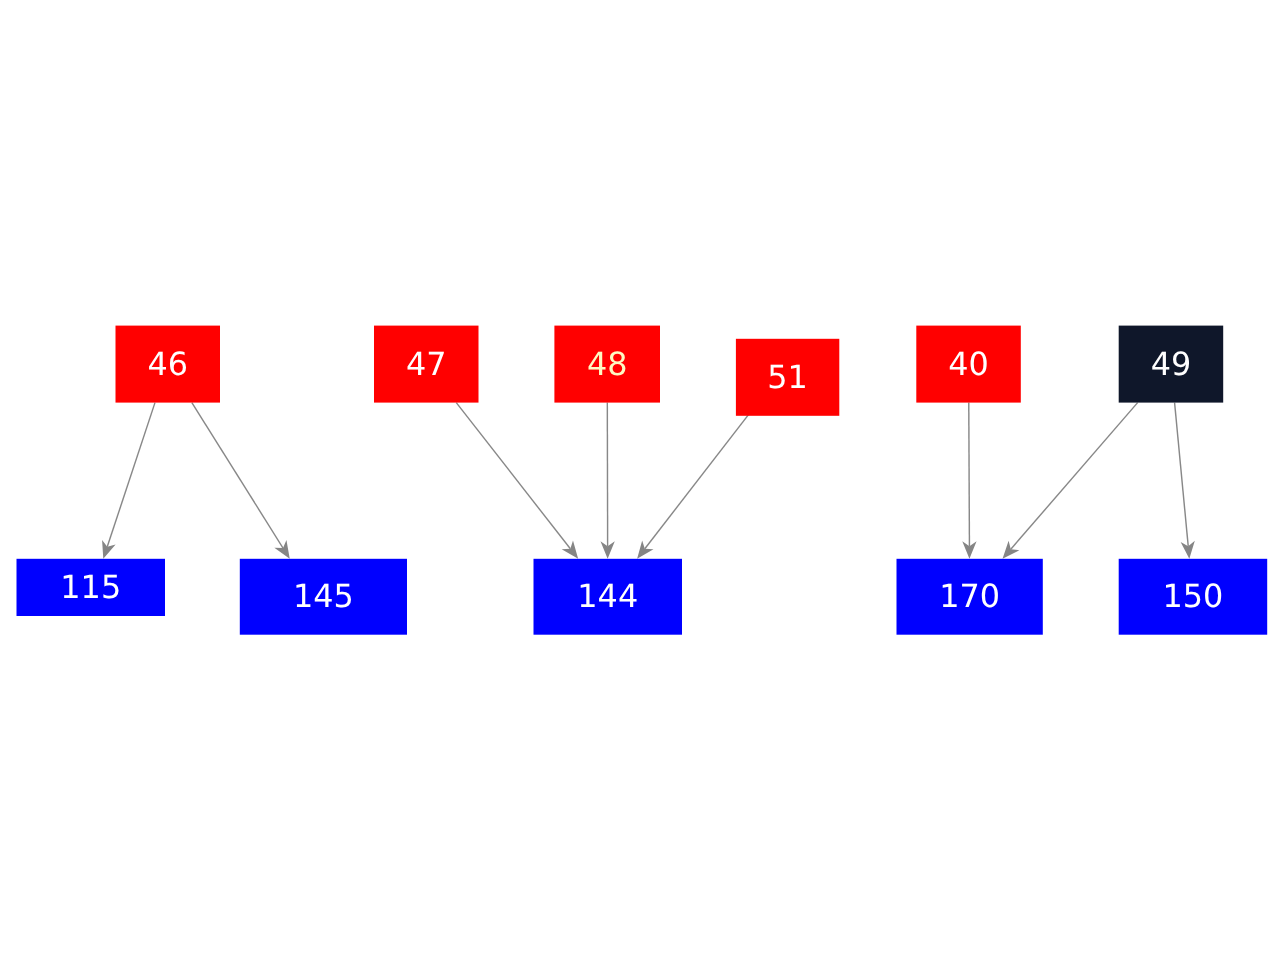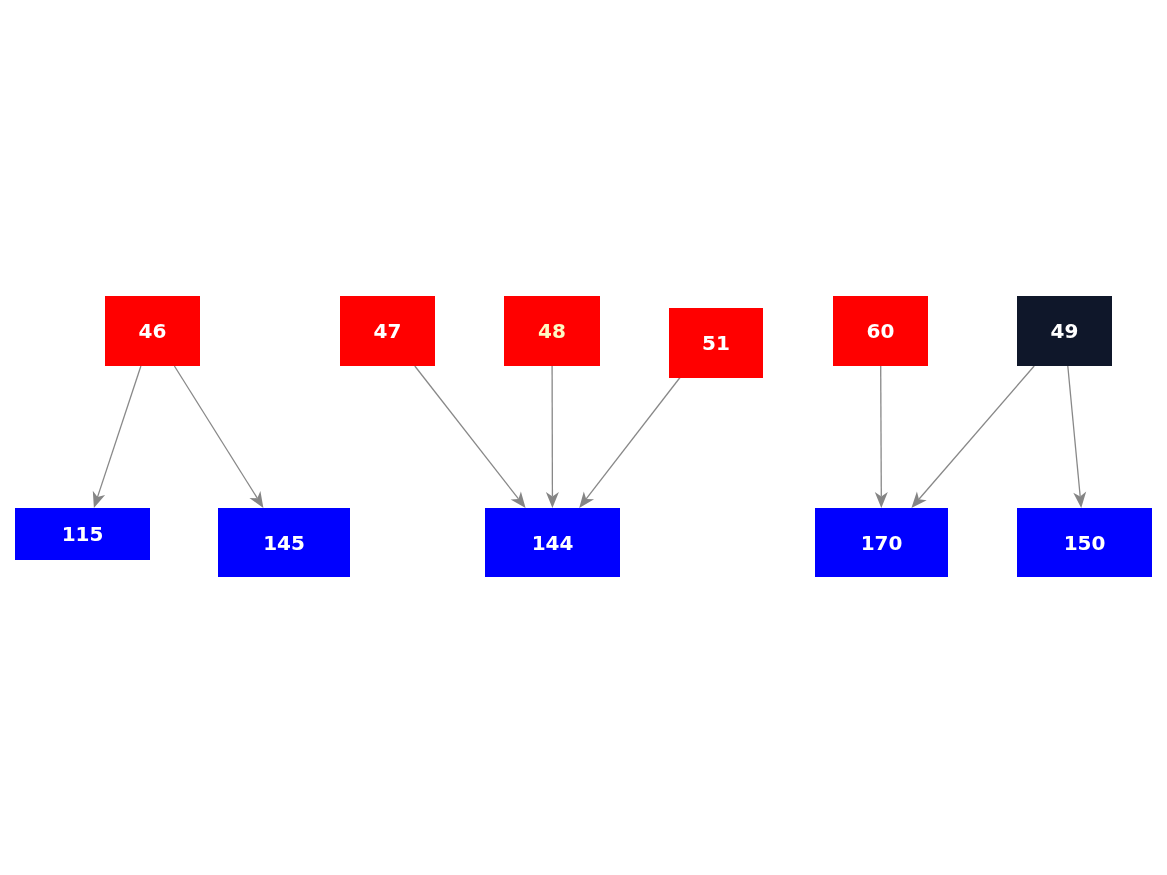--- a/index.html
+++ b/index.html
@@ -27,24 +27,23 @@
     height: 100%;
   }
   .node {
     position: absolute;
     display: flex;
     align-items: center;
     justify-content: center;
   }
   .node-label {
     color: #ffffff;
-    font-size: 20px;
+    font-size: 29px;
     line-height: 1;
     user-select: none;
-    font-weight: bold;
   }
 </style>
 </head>
 <body>
 
 <div class="canvas">
   <svg class="edges-layer" id="edges-svg" width="1167" height="875" viewBox="0 0 1167 875" xmlns="http://www.w3.org/2000/svg">
       <line x1="140.9" y1="366.0" x2="97.5" y2="497.1" stroke="#888888" stroke-width="1.3"></line>
       <polygon points="93.9,508.0 92.8,490.8 97.5,497.1 105.1,494.9" fill="#858585"></polygon>
       <line x1="174.4" y1="366.0" x2="257.3" y2="498.2" stroke="#888888" stroke-width="1.3"></line>
@@ -69,29 +68,29 @@
       <div class="node" style="left: 340px; top: 296px; width: 95px; height: 70px; background: rgb(255, 0, 0);">
         <span class="node-label" style="color: rgb(255, 255, 255);">47</span>
       </div>
       <div class="node" style="left: 504px; top: 296px; width: 96px; height: 70px; background: rgb(255, 0, 0);">
         <span class="node-label" style="color: #fef9c3;">48</span>
       </div>
       <div class="node" style="left: 669px; top: 296px; width: 94px; height: 70px; background: rgb(255, 0, 0); margin-top: 12px;">
         <span class="node-label" style="color: rgb(255, 255, 255);">51</span>
       </div>
       <div class="node" style="left: 833px; top: 296px; width: 95px; height: 70px; background: rgb(255, 0, 0);">
-        <span class="node-label" style="color: rgb(255, 255, 255);">60</span>
+        <span class="node-label" style="color: rgb(255, 255, 255);">40</span>
       </div>
       <div class="node" style="left: 1017px; top: 296px; width: 95px; height: 70px; background: #0f172a;">
         <span class="node-label" style="color: rgb(255, 255, 255);">49</span>
       </div>
       <div class="node" style="left: 15px; top: 508px; width: 135px; height: 52px; background: rgb(0, 0, 255);">
         <span class="node-label" style="color: rgb(255, 255, 255);">115</span>
       </div>
-      <div class="node" style="left: 218px; top: 508px; width: 132px; height: 69px; background: rgb(0, 0, 255);">
+      <div class="node" style="left: 218px; top: 508px; width: 152px; height: 69px; background: rgb(0, 0, 255);">
         <span class="node-label" style="color: rgb(255, 255, 255);">145</span>
       </div>
       <div class="node" style="left: 485px; top: 508px; width: 135px; height: 69px; background: rgb(0, 0, 255);">
         <span class="node-label" style="color: rgb(255, 255, 255);">144</span>
       </div>
       <div class="node" style="left: 815px; top: 508px; width: 133px; height: 69px; background: rgb(0, 0, 255);">
         <span class="node-label" style="color: rgb(255, 255, 255);">170</span>
       </div>
       <div class="node" style="left: 1017px; top: 508px; width: 135px; height: 69px; background: rgb(0, 0, 255);">
         <span class="node-label" style="color: rgb(255, 255, 255);">150</span>

